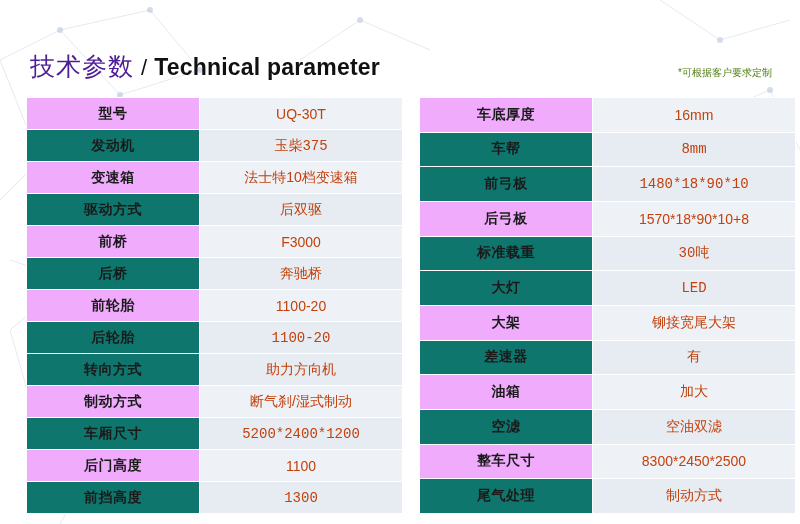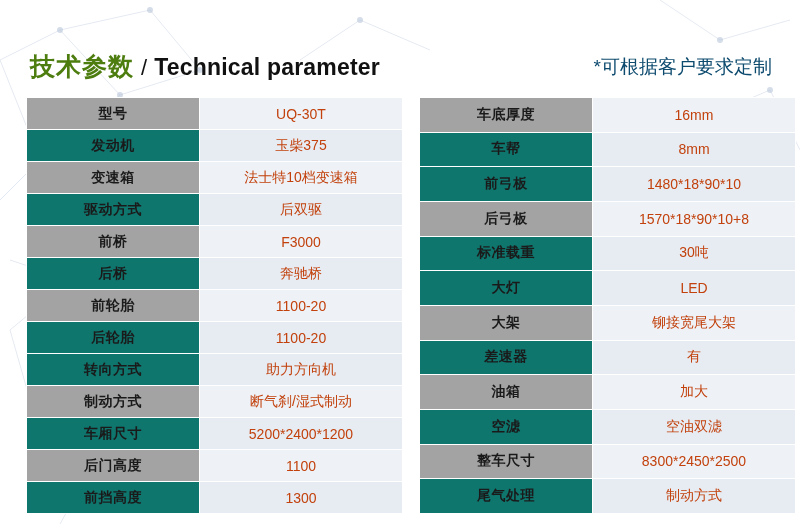--- a/index.html
+++ b/index.html
@@ -37,40 +37,40 @@
     padding: 0 2px 0 4px;
     margin-bottom: 14px;
   }
   .title-wrap {
     display: flex;
     align-items: baseline;
     white-space: nowrap;
   }
   .title-cn {
     font-size: 25px;
-    font-weight: bold;
+    font-weight: normal;
     letter-spacing: 1px;
-    color: #4d7c0f;
+    color: #4c1d95;
   }
   .title-sep {
     font-size: 22px;
     font-weight: normal;
     color: #111;
     margin: 0 7px;
   }
   .title-en {
     font-size: 23px;
     font-weight: bold;
     color: #111;
     letter-spacing: 0.2px;
     margin-top: 36px;
   }
   .note {
-    font-size: 19px;
-    color: #0c4a6e;
+    font-size: 10px;
+    color: #4d7c0f;
     padding-bottom: 3px;
     white-space: nowrap;
   }
   .tables {
     display: flex;
     gap: 16px;
   }
   table {
     border-collapse: collapse;
     width: 366px;
@@ -82,32 +82,32 @@
     font-size: 14px;
     text-align: center;
     vertical-align: middle;
     padding: 0 2px;
     white-space: nowrap;
     overflow: hidden;
     text-overflow: ellipsis;
   }
   td.k {
     width: 168px;
-    background: #a3a3a3;
+    background: #f0abfc;
     font-weight: bold;
     color: #1a1a1a;
     letter-spacing: 0.5px;
   }
   td.v {
     width: 198px;
     background: #eef2f7;
     color: #c2410c;
   }
   tr.alt td.k { background: #0f766e; }
-  tr.alt td.v { background: #e7ecf3; }
+  tr.alt td.v { background: #e7ecf3; font-family: Liberation Mono, monospace; }
 </style>
 </head>
 <body>
 
 <svg class="bg-deco" width="800" height="524" viewBox="0 0 800 524">
   <g stroke="#cfd8e6" stroke-width="1" fill="none" opacity="0.55">
     <path d="M0 60 L60 30 L120 95 L40 160 Z"></path>
     <path d="M60 30 L150 10 L200 70 L120 95"></path>
     <path d="M0 200 L40 160 L110 210 L70 280 L10 260"></path>
     <path d="M110 210 L190 180 L230 250 L160 300 L70 280"></path>

